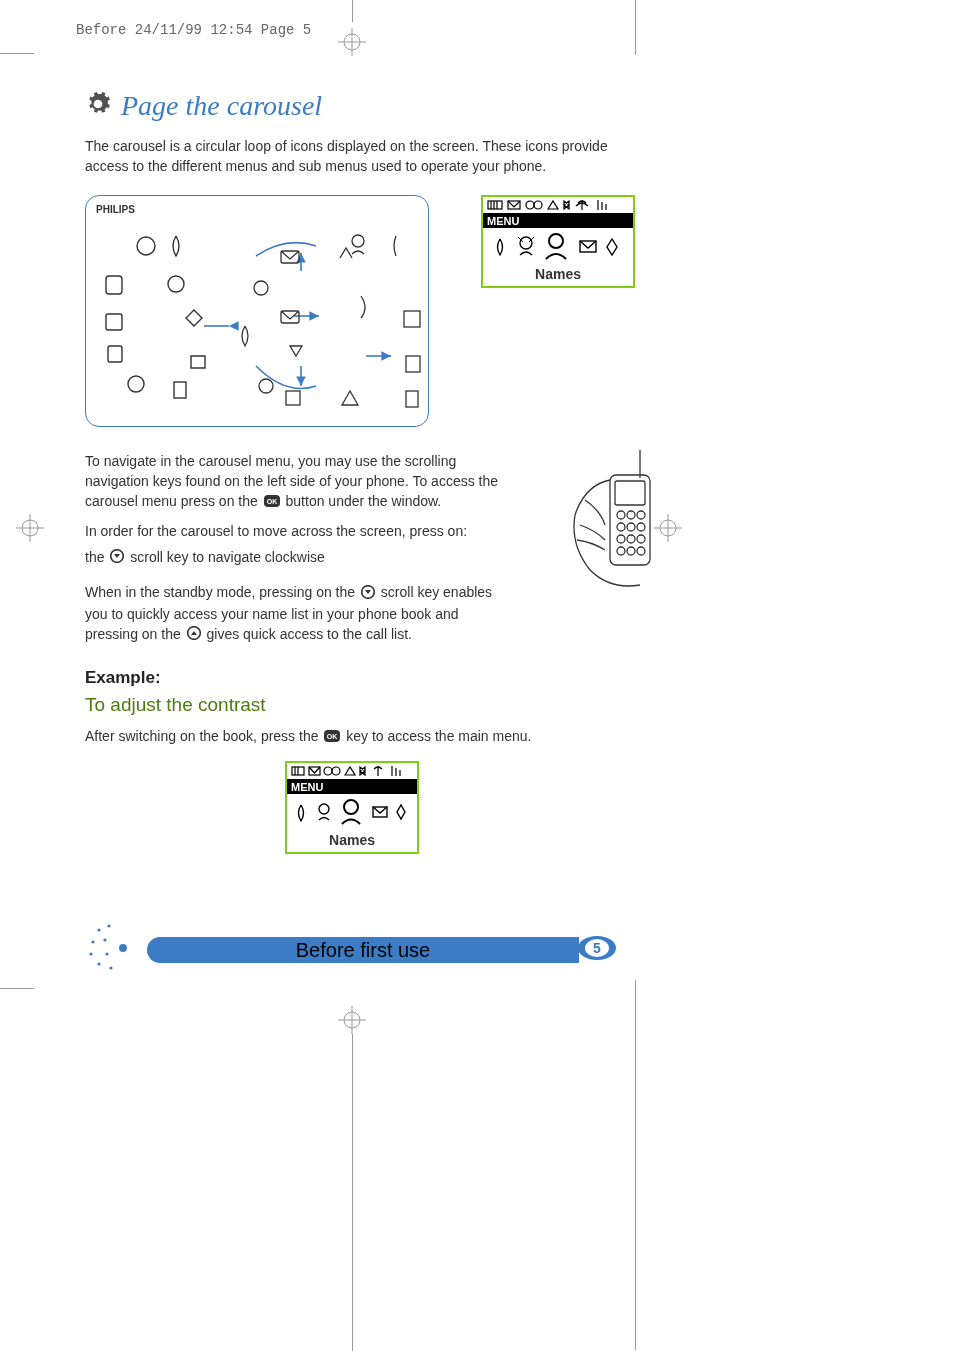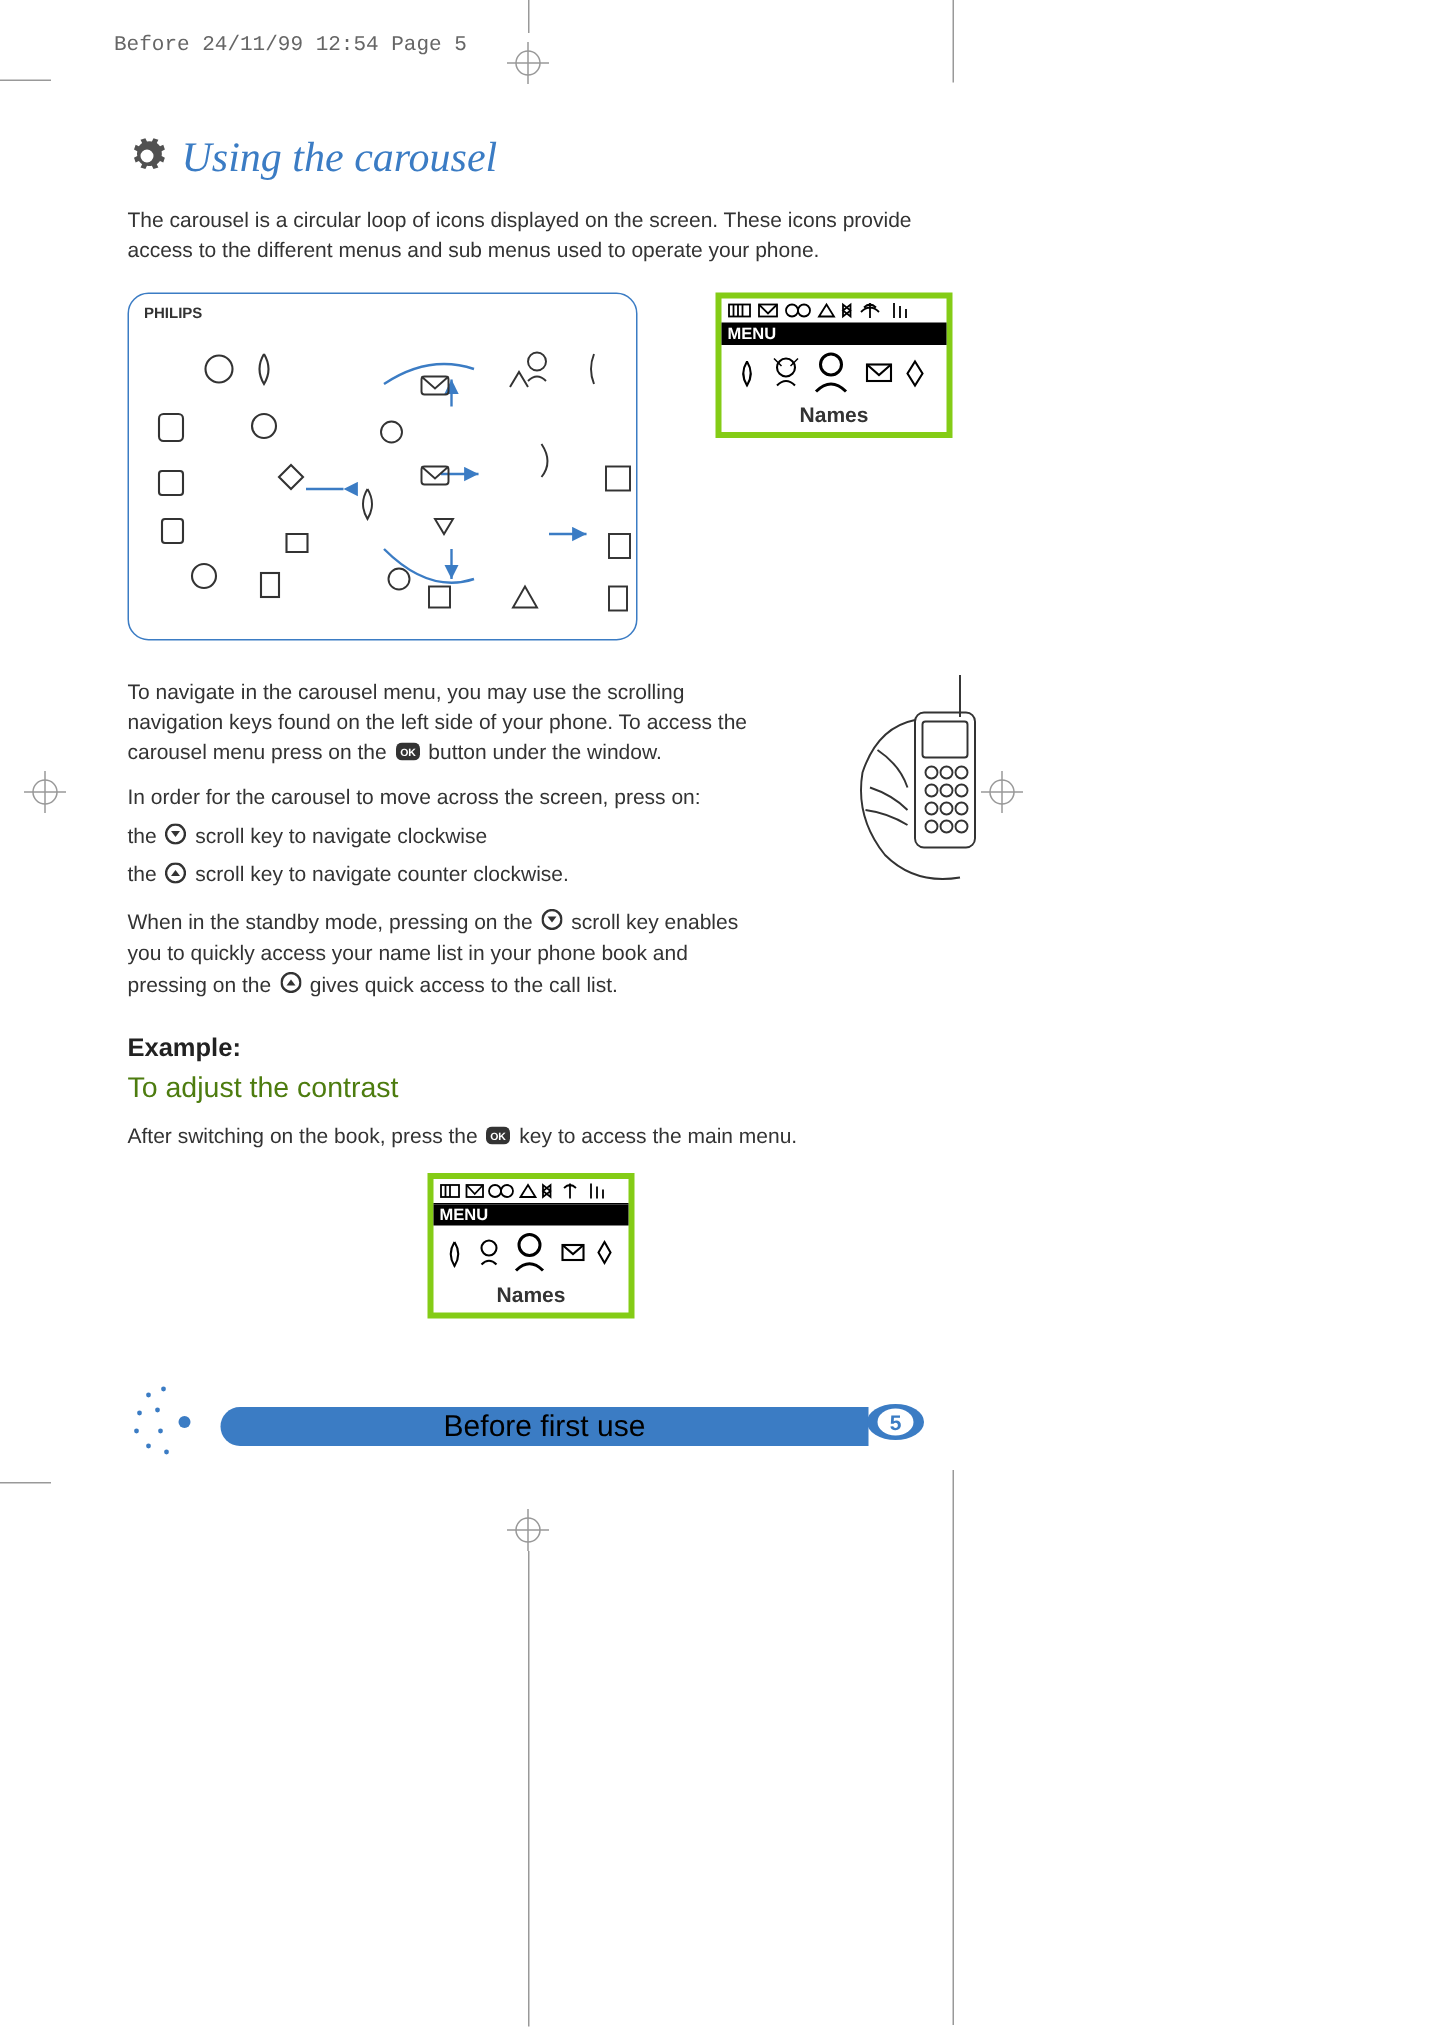--- a/index.html
+++ b/index.html
@@ -59,21 +59,21 @@
     height: 230px;
     position: relative;
   }
   .brand {
     position:absolute; left:10px; top:8px;
     font-size:10px; font-weight:bold; color:#333;
     font-family: Arial, sans-serif;
   }
   .screen-box {
     width: 150px;
-    border: 4px solid #84cc16;
+    border: 2px solid #84cc16;
     background:#fff;
   }
   .screen-status { height:16px; display:flex; align-items:center; padding:0 3px; gap:2px; border-bottom:1px solid #000;}
   .screen-menu-bar { background:#000; color:#fff; font-family: Arial, sans-serif; font-size:11px; font-weight:bold; padding:1px 4px; }
   .screen-carousel { height:38px; display:flex; align-items:center; justify-content:center; gap:3px; }
   .screen-label { text-align:center; font-family: Arial, sans-serif; font-weight:bold; font-size:14px; padding-bottom:4px;}
   .para2-wrap { position:relative; margin-top: 20px; }
   .para2 { width: 420px; }
   .phone-hand { position:absolute; right:-40px; top:-6px; }
   .inline-icon { display:inline-block; vertical-align:middle; margin:0 2px; }
@@ -139,21 +139,21 @@
 </div>
 <div class="header-text">Before  24/11/99 12:54  Page 5</div>
 
 <div class="content">
   <div class="title-row">
     <span>
       <svg width="26" height="26" viewBox="0 0 24 24">
           <path fill="#333" d="M12 8a4 4 0 100 8 4 4 0 000-8zm9 4l2 1-1 3-2-1a8 8 0 01-2 2l1 2-3 1-1-2a8 8 0 01-3 0l-1 2-3-1 1-2a8 8 0 01-2-2l-2 1-1-3 2-1a8 8 0 010-3l-2-1 1-3 2 1a8 8 0 012-2l-1-2 3-1 1 2a8 8 0 013 0l1-2 3 1-1 2a8 8 0 012 2l2-1 1 3-2 1a8 8 0 010 3z" fill-opacity="0.85"></path>
         </svg>
     </span>
-    <span class="title">Using the carousel</span>
+    <span class="title">Page the carousel</span>
   </div>
 
   <div class="body-text">The carousel is a circular loop of icons displayed on the screen.  These icons provide access to the different menus and sub menus used to operate your phone.</div>
 
   <div class="diagram-row">
     <div class="big-diagram">
       <span class="brand">PHILIPS</span>
       <svg width="360" height="230" style="position:absolute;left:0;top:0">
 
         <g fill="none" stroke="#333" stroke-width="1.4">
@@ -281,24 +281,20 @@
               <text x="8" y="9" font-size="7" fill="#fff" text-anchor="middle" font-family="Arial" font-weight="bold">OK</text>
             </svg></span><span> button under the window.</span></span>
       <div style="height:8px"></div>
       <div>In order for the carousel to move across the screen, press on:</div>
       <div style="height:6px"></div>
       <div><span>the </span><span class="inline-icon"><svg width="14" height="14">
               <circle cx="7" cy="7" r="6.3" fill="none" stroke="#333" stroke-width="1.6"></circle>
               <path d="M4 5 l3 4 3-4 z" fill="#333"></path>
             </svg></span><span> scroll key to navigate clockwise</span></div>
       <div style="height:4px"></div>
-      <div><span>the </span><span class="inline-icon"><svg width="14" height="14">
-              <circle cx="7" cy="7" r="6.3" fill="none" stroke="#333" stroke-width="1.6"></circle>
-              <path d="M4 9 l3 -4 3 4 z" fill="#333"></path>
-            </svg></span><span> scroll key to navigate counter clockwise.</span></div>
       <div style="height:10px"></div>
       <div><span>When in the standby mode, pressing on the </span><span class="inline-icon"><svg width="14" height="14">
               <circle cx="7" cy="7" r="6.3" fill="none" stroke="#333" stroke-width="1.6"></circle>
               <path d="M4 5 l3 4 3-4 z" fill="#333"></path>
             </svg></span><span> scroll key enables you to quickly access your name list in your phone book and pressing on the </span><span class="inline-icon"><svg width="14" height="14">
               <circle cx="7" cy="7" r="6.3" fill="none" stroke="#333" stroke-width="1.6"></circle>
               <path d="M4 9 l3 -4 3 4 z" fill="#333"></path>
             </svg></span><span> gives quick access to the call list.</span></div>
     </div>
   </div>

